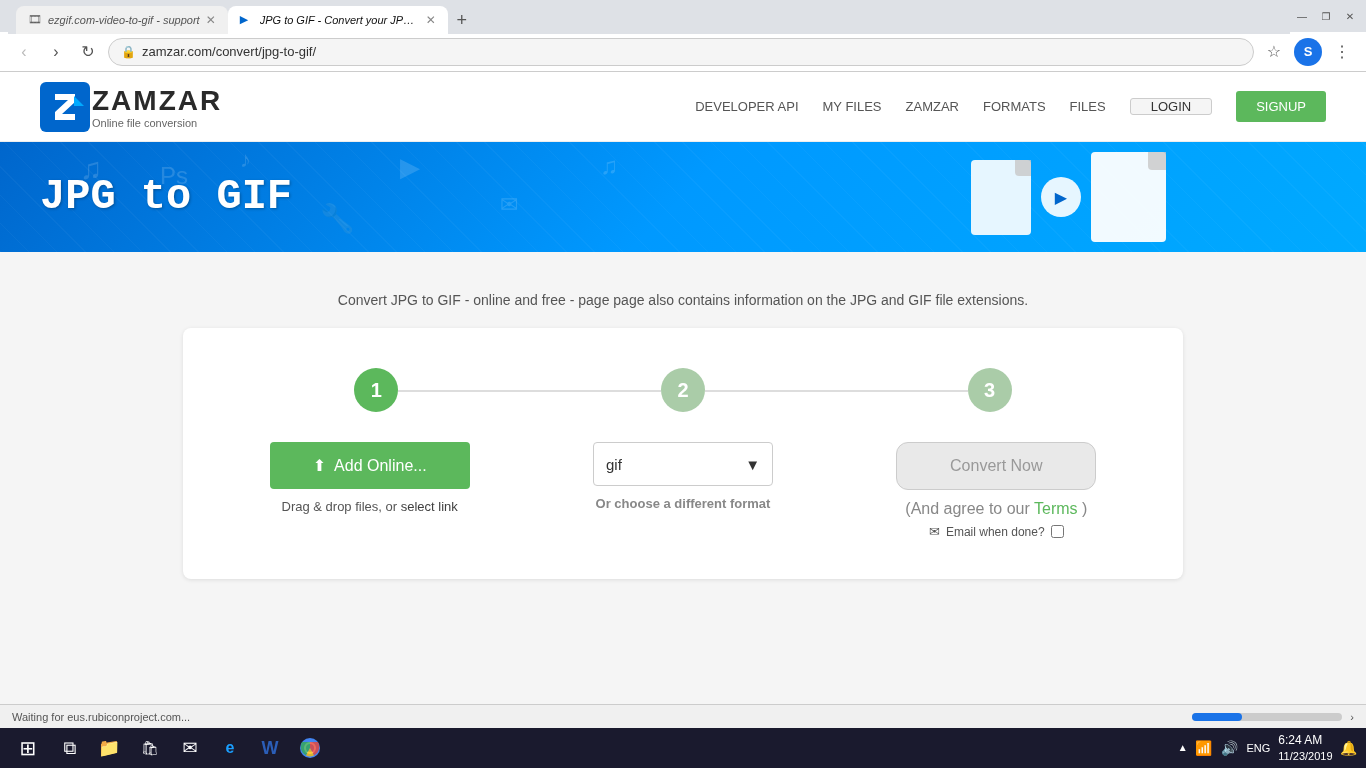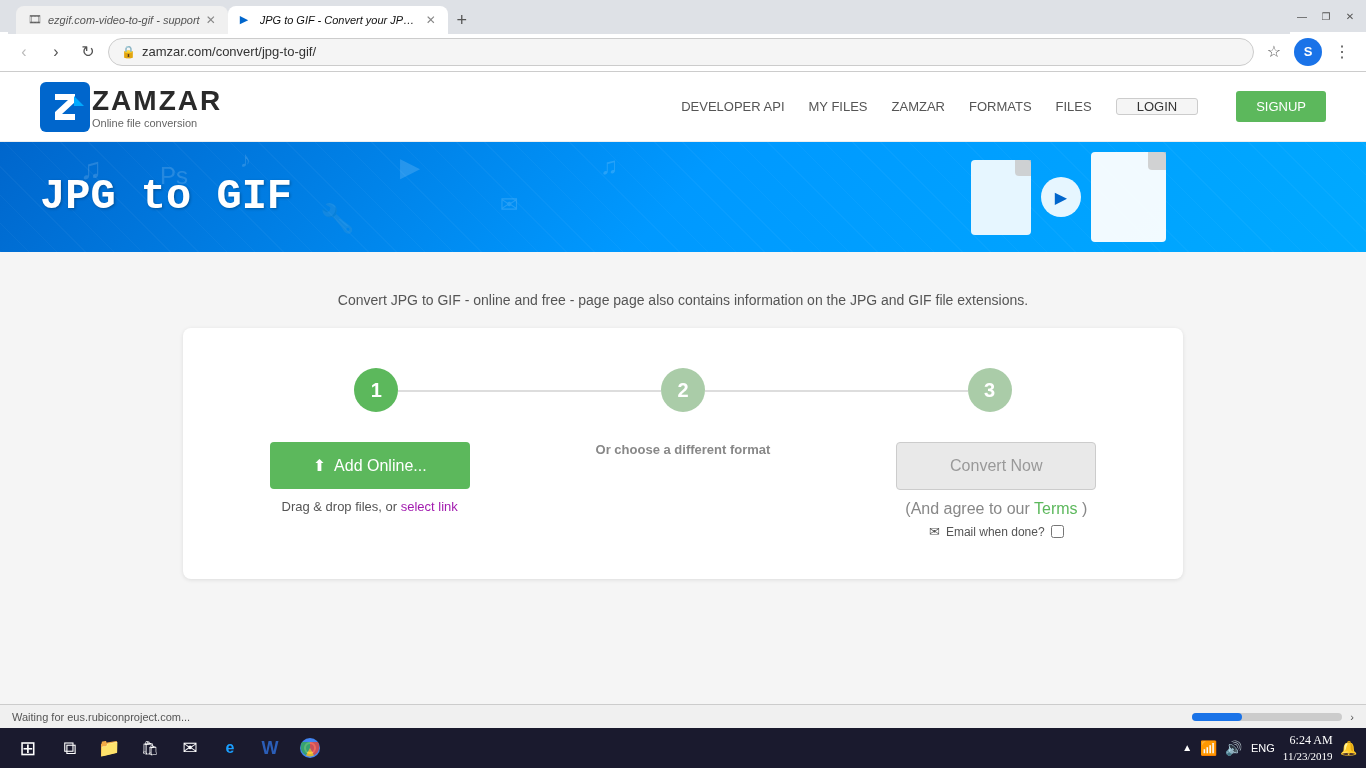--- a/index.html
+++ b/index.html
@@ -206,21 +206,20 @@
       cursor: pointer;
     }
     .btn-signup {
       padding: 8px 20px;
       border: none;
       border-radius: 3px;
       background: #5cb85c;
       font-size: 13px;
       color: white;
       cursor: pointer;
-      margin-left: 14px;
     }
 
     
     .banner {
       width: 100%;
       height: 110px;
       background: linear-gradient(135deg, #0066cc 0%, #0099ff 50%, #00aaff 100%);
       position: relative;
       overflow: hidden;
       display: flex;
@@ -388,21 +387,21 @@
       padding: 14px 28px;
       font-size: 16px;
       cursor: pointer;
       display: flex;
       align-items: center;
       gap: 8px;
       width: 200px;
       justify-content: center;
     }
     .select-link {
-      color: #a21caf;
+      color: #404040;
       text-decoration: none;
       cursor: pointer;
     }
     .format-dropdown-inner {
       width: 180px;
       height: 44px;
       border: 1px solid #ccc;
       border-radius: 4px;
       padding: 0 12px;
       font-size: 15px;
@@ -417,21 +416,21 @@
       font-size: 13px;
       color: #888;
       font-weight: bold;
     }
 
     
     .btn-convert {
       background: #e9e9e9;
       color: #999;
       border: 1px solid #ccc;
-      border-radius: 4px;
+      border-radius: 12px;
       padding: 14px 28px;
       font-size: 16px;
       cursor: not-allowed;
       width: 200px;
     }
     .terms-text {
       font-size: 16px;
       color: #888;
     }
     .terms-link {
@@ -527,23 +526,22 @@
       font-size: 11px;
     }
     .system-icons {
       display: flex;
       align-items: center;
       gap: 8px;
       color: white;
       font-size: 14px;
     }
     .clock {
-      text-align: right;
+      text-align: left;
       line-height: 1.3;
-      font-family: Liberation Serif, serif;
     }
     .clock-time { font-size: 12px; }
     .clock-date { font-size: 11px; }
     .notification-icon {
       font-size: 14px;
       color: white;
     }
   </style>
 </head>
 <body>
@@ -663,20 +661,24 @@
             <span>Add Online...</span>
           </button>
           <div style="font-size:13px;color:#555;">
             <span>Drag &amp; drop files, or</span>
             <span> </span>
             <a class="select-link">select link</a>
           </div>
         </div>
 
         <div class="step-control">
+          <div class="format-dropdown-inner">
+            <span>gif</span>
+            <span>▼</span>
+          </div>
           <span class="format-choose-text">Or choose a different format</span>
         </div>
 
         <div class="step-control">
           <button class="btn-convert">Convert Now</button>
           <div style="display:flex;flex-direction:column;align-items:center;gap:6px;">
             <span class="terms-text">
               <span>(And agree to our</span>
               <span> </span>
               <a class="terms-link">Terms</a>

